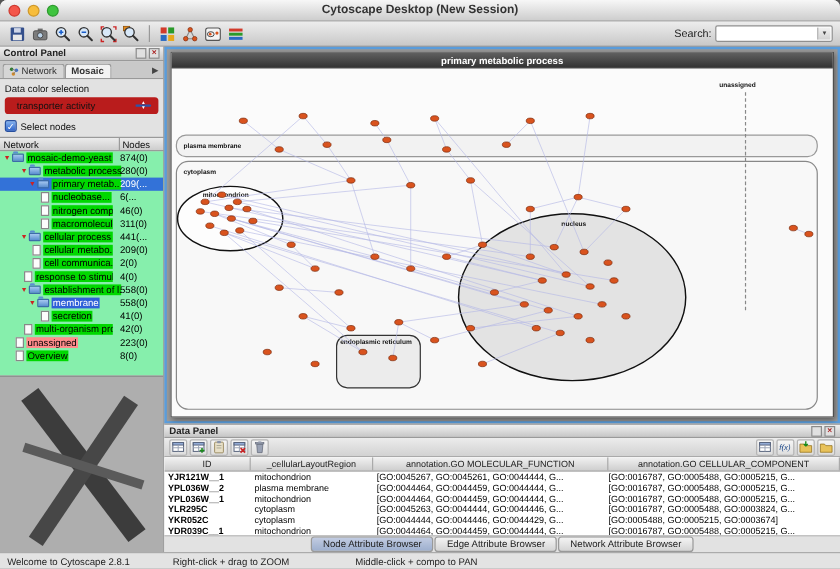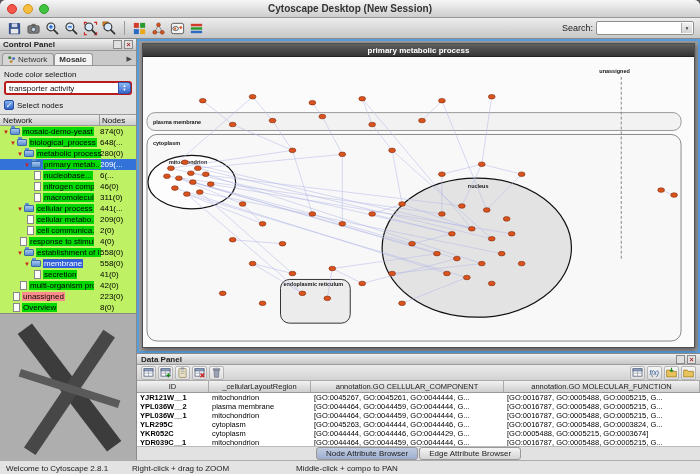--- a/index.html
+++ b/index.html
@@ -38,29 +38,29 @@
 .hdr-icon{width:9px;height:9px;border:1px solid #8a8a8a;background:#e0e0e0;margin-left:2px;font-size:7px;line-height:7px;text-align:center;color:#555;}
 .hdr-icon.close{color:#a22;font-weight:bold;}
 .cp-tabs{height:15px;display:flex;align-items:flex-end;background:#c9c9c9;border-bottom:1px solid #999;padding-left:2px;flex:none;}
 .cp-tab{font-size:8px;padding:1px 6px 1px 4px;border:1px solid #999;border-bottom:none;background:#d6d6d6;border-radius:3px 3px 0 0;display:flex;align-items:center;gap:2px;color:#333;}
 .cp-tab.active{background:#f3f3f3;font-weight:bold;}
 .cp-tab .tab-icon svg{width:9px;height:9px;display:block;}
 .cp-tab-arrow{margin-left:auto;font-size:7px;color:#444;padding:0 4px 2px 0;}
 .cp-tab-arrow::after{content:"\25B6";}
 .cp-body{padding:3px 4px 4px;background:#e2e2e2;flex:none;}
 .cp-label{font-size:8px;color:#111;margin:1px 0 2px;}
-.combo{height:14px;background:#fff;border:2px solid #b91c1c;border-radius:3px;display:flex;align-items:center;font-size:8px;padding-left:3px;position:relative;color:#111;}
+.combo{height:14px;background:#fff;border:7px solid #b91c1c;border-radius:3px;display:flex;align-items:center;font-size:8px;padding-left:3px;position:relative;color:#111;}
 .combo-btn{position:absolute;right:-1px;top:-1px;bottom:-1px;width:13px;background:linear-gradient(#8cb8f2,#3767cf);border:1px solid #2d54a8;border-radius:0 3px 3px 0;display:flex;flex-direction:column;align-items:center;justify-content:center;color:#fff;font-size:4px;line-height:4px;}
 .checkrow{display:flex;align-items:center;gap:3px;margin-top:5px;font-size:8px;color:#111;}
 .checkbox{width:10px;height:10px;background:linear-gradient(#86b4f0,#2e63ca);border:1px solid #274f9e;border-radius:2px;color:#fff;font-size:8px;line-height:9px;text-align:center;}
 .checkbox::after{content:"\2713";}
 .tree-header{height:12px;background:linear-gradient(#ececec,#cdcdcd);border-top:1px solid #9a9a9a;border-bottom:1px solid #9a9a9a;font-size:8px;position:relative;display:flex;align-items:center;flex:none;color:#111;}
 .tree-header .col1{padding-left:3px;}
 .tree-header .col2{position:absolute;left:99px;top:0;bottom:0;border-left:1px solid #9a9a9a;padding-left:2px;display:flex;align-items:center;}
-.tree{height:187px;background:#bef264;overflow:hidden;flex:none;}
+.tree{height:187px;background:#86efac;overflow:hidden;flex:none;}
 .tree-row{height:11px;display:flex;align-items:center;font-size:8px;position:relative;white-space:nowrap;color:#000;}
 .tree-row.selected{background:#3372d8;}
 .tree-row.selected .tcount{color:#fff;}
 .tri{width:8px;font-size:6px;color:#c22;text-align:center;flex:none;}
 .folder{width:10px;height:7px;background:linear-gradient(#a6c8f0,#5b8fd0);border:1px solid #3c6ca8;border-radius:1px;flex:none;margin-right:2px;position:relative;}
 .folder::before{content:"";position:absolute;top:-3px;left:0;width:4px;height:2px;background:#5b8fd0;border-radius:1px 1px 0 0;}
 .file{width:7px;height:9px;background:#fdfdfd;border:1px solid #888;flex:none;margin:0 2px 0 4px;}
 .tlabel{padding:0 1px;overflow:hidden;flex:none;}
 .bg-green{background:#00d800;color:#000;}
 .bg-blue{background:#2e5fd8;color:#fff;}
@@ -92,21 +92,21 @@
 .dp-td{overflow:hidden;white-space:nowrap;padding-left:3px;display:flex;align-items:center;font-size:7.5px;color:#000;flex:none;}
 .dp-td.id{font-weight:bold;}
 .attr-tabs{height:14px;display:flex;justify-content:center;align-items:center;background:#e2e2e2;gap:1px;border-top:1px solid #bbb;flex:none;}
 .attr-tab{font-size:8px;padding:1px 9px;border:1px solid #999;background:linear-gradient(#f4f4f4,#d4d4d4);border-radius:3px;color:#222;}
 .attr-tab.active{background:linear-gradient(#c2cce2,#9dafce);}
 
 
 .statusbar{position:absolute;bottom:0;left:0;right:0;height:14px;background:#e3e3e3;border-top:1px solid #ababab;font-size:8px;color:#222;}
 .statusbar span{position:absolute;top:3px;}
 .sb1{left:6px;}
-.sb2{left:132px;}
+.sb2{left:144px;}
 .sb3{left:296px;}
 </style>
 </head>
 <body>
 
 <div class="window">
 
   <div class="titlebar">
     <div class="traffic">
       <span class="tl red"></span>
@@ -225,21 +225,21 @@
               </svg>
           </span>
           <span>Network</span>
         </div>
         <div class="cp-tab active">
           <span>Mosaic</span>
         </div>
         <div class="cp-tab-arrow"></div>
       </div>
       <div class="cp-body">
-        <div class="cp-label">Node color selection</div>
+        <div class="cp-label">Data color selection</div>
         <div class="combo">
           <span>transporter activity</span>
           <span class="combo-btn">
               <span>▲</span>
               <span>▼</span>
             </span>
         </div>
         <div class="checkrow">
           <span class="checkbox"></span>
           <span>Select nodes</span>
@@ -249,27 +249,20 @@
         <span class="col1">Network</span>
         <span class="col2">Nodes</span>
       </div>
       <div class="tree" id="tree">
           <div class="tree-row">
             <span style="width: 2px; flex: 0 0 auto;"></span>
             <span class="tri">▼</span>
             <span class="folder"></span>
             <span class="tlabel bg-green" style="max-width: 79px;">mosaic-demo-yeast</span>
             <span class="tcount">874(0)</span>
-          </div>
-          <div class="tree-row">
-            <span style="width: 9px; flex: 0 0 auto;"></span>
-            <span class="tri">▼</span>
-            <span class="folder"></span>
-            <span class="tlabel bg-green" style="max-width: 72px;">biological_process</span>
-            <span class="tcount">648(...</span>
           </div>
           <div class="tree-row">
             <span style="width: 16px; flex: 0 0 auto;"></span>
             <span class="tri">▼</span>
             <span class="folder"></span>
             <span class="tlabel bg-green" style="max-width: 65px;">metabolic process</span>
             <span class="tcount">280(0)</span>
           </div>
           <div class="tree-row selected">
             <span style="width: 23px; flex: 0 0 auto;"></span>
@@ -593,22 +586,22 @@
                 <svg viewBox="0 0 16 16">
                   <path d="M2 5 h4.2 l1.4 1.6 H14 v6.8 H2 z" fill="#e8c25a" stroke="#96721e" stroke-width=".8"></path>
                 </svg>
               </span>
             </span>
         </div>
         <div class="dp-table">
           <div class="dp-thead" id="dp-thead">
               <div class="dp-th" style="width: 72px;">ID</div>
               <div class="dp-th" style="width: 102px;">_cellularLayoutRegion</div>
+              <div class="dp-th" style="width: 196px;">annotation.GO MOLECULAR_FUNCTION</div>
               <div class="dp-th" style="width: 193px;">annotation.GO CELLULAR_COMPONENT</div>
-              <div class="dp-th" style="width: 196px;">annotation.GO MOLECULAR_FUNCTION</div>
             </div>
           <div id="dp-rows">
               <div class="dp-row">
                 <div class="dp-td id" style="width: 72px;">YJR121W__1</div>
                 <div class="dp-td" style="width: 102px;">mitochondrion</div>
                 <div class="dp-td" style="width: 193px;">[GO:0045267, GO:0045261, GO:0044444, G...</div>
                 <div class="dp-td" style="width: 196px;">[GO:0016787, GO:0005488, GO:0005215, G...</div>
               </div>
               <div class="dp-row">
                 <div class="dp-td id" style="width: 72px;">YPL036W__2</div>
@@ -638,20 +631,21 @@
                 <div class="dp-td id" style="width: 72px;">YDR039C__1</div>
                 <div class="dp-td" style="width: 102px;">mitochondrion</div>
                 <div class="dp-td" style="width: 193px;">[GO:0044464, GO:0044459, GO:0044444, G...</div>
                 <div class="dp-td" style="width: 196px;">[GO:0016787, GO:0005488, GO:0005215, G...</div>
               </div>
             </div>
         </div>
         <div class="attr-tabs" id="attr-tabs">
             <div class="attr-tab active">Node Attribute Browser</div>
             <div class="attr-tab">Edge Attribute Browser</div>
+            <div class="attr-tab">Network Attribute Browser</div>
           </div>
       </div>
     </div>
   </div>
 
   <div class="statusbar">
     <span class="sb1">Welcome to Cytoscape 2.8.1</span>
     <span class="sb2">Right-click + drag to ZOOM</span>
     <span class="sb3">Middle-click + compo to PAN</span>
   </div>

